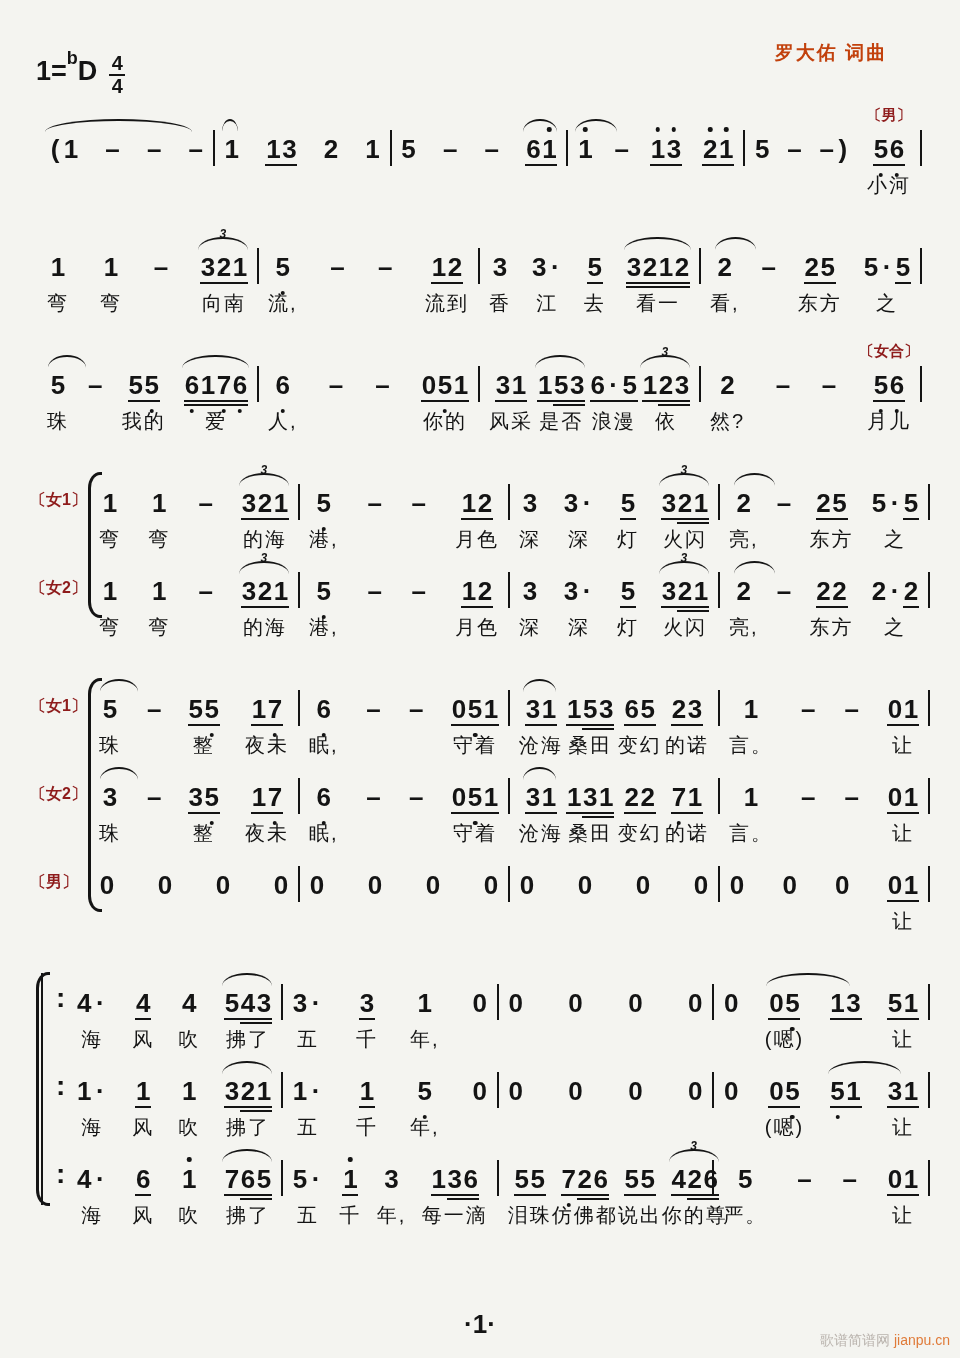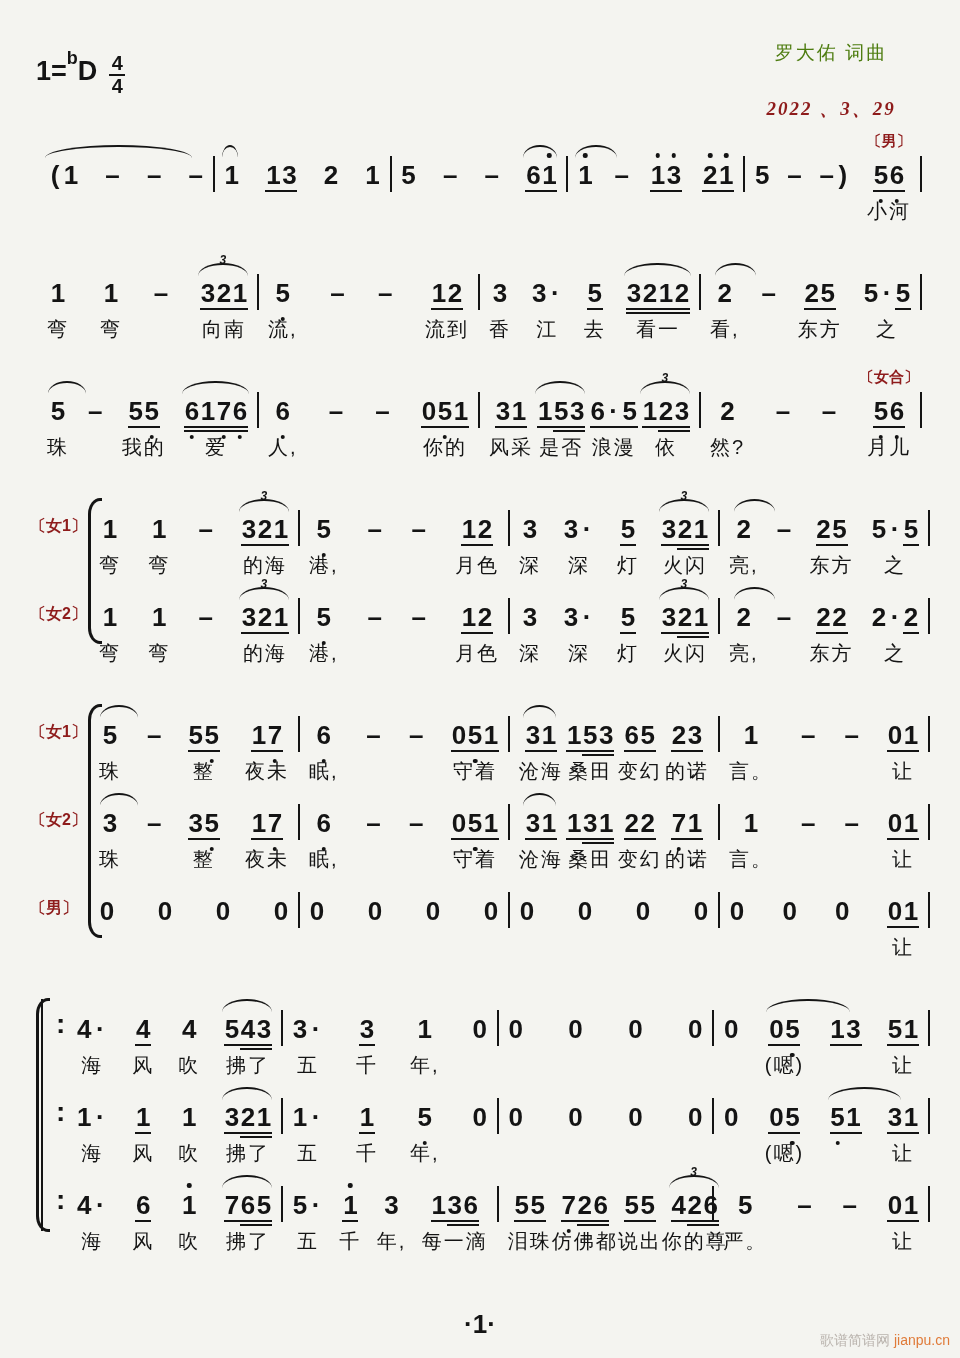--- a/index.html
+++ b/index.html
@@ -12,21 +12,21 @@
   .keysig{width:190px;font-size:27px;font-weight:bold;padding-top:22px;white-space:nowrap;}
   .keysig sup{font-size:18px;position:relative;top:-6px;font-weight:bold;}
   .meter{display:inline-flex;flex-direction:column;align-items:center;font-size:20px;
          line-height:0.95;vertical-align:middle;margin-left:12px;font-weight:bold;position:relative;top:2px;}
   .meter .fbar{display:block;width:16px;height:2px;background:#141414;margin:1px 0;}
   .titleblock{flex:1;text-align:center;padding-top:8px;}
   .title{font-size:42px;font-weight:bold;font-style:italic;color:#8e1b1b;letter-spacing:4px;}
   .title-sub{font-size:20px;font-weight:bold;font-style:italic;color:#8e1b1b;margin-left:6px;}
   .subtitle{font-size:23px;font-weight:bold;margin-top:10px;letter-spacing:5px;}
   .credits{width:210px;text-align:center;padding-top:10px;}
-  .composer{font-size:19px;font-weight:normal;color:#4d7c0f;margin-bottom:30px;letter-spacing:2px;}
+  .composer{font-size:19px;font-weight:bold;color:#c2410c;margin-bottom:30px;letter-spacing:2px;}
   .arranger,.date{font-family:"Liberation Serif","DejaVu Serif",serif;font-style:italic;
                   font-weight:bold;font-size:19px;color:#8e1b1b;margin-top:6px;letter-spacing:2px;}
 
   
   #score{padding:18px 30px 0 30px;}
   .system{position:relative;margin-bottom:34px;}
   .system.plain{padding:0 8px;}
   .system.grouped{padding-left:72px;}
   .system.grouped.nolabels{padding-left:26px;}
   .sysbracket{position:absolute;top:4px;bottom:22px;width:11px;
@@ -72,21 +72,20 @@
   <header>
     <div class="keysig"><span>1=</span><sup>b</sup><span>D</span><span class="meter">
           <span>4</span>
           <span class="fbar"></span>
           <span>4</span>
         </span></div>
     <div class="titleblock">
     </div>
     <div class="credits">
       <div class="composer">罗大佑  词曲</div>
-      <div class="date">2022 、3、29</div>
     </div>
   </header>
 
   <main id="score">
       <div class="system plain">
         <div class="vline">
           <div class="measure" style="flex: 4 1 0%;">
             <div class="cell">
               <div class="ntx">
                 <span class="ch">(</span>

